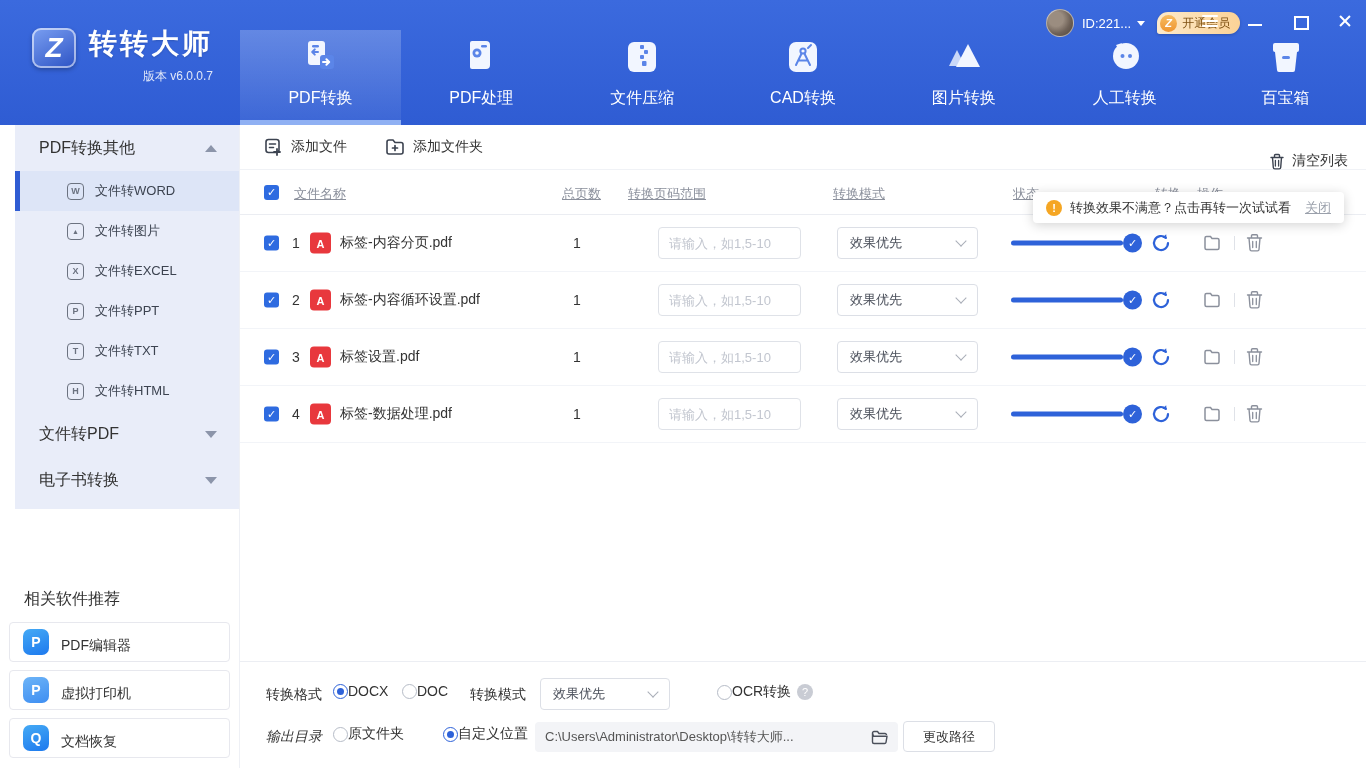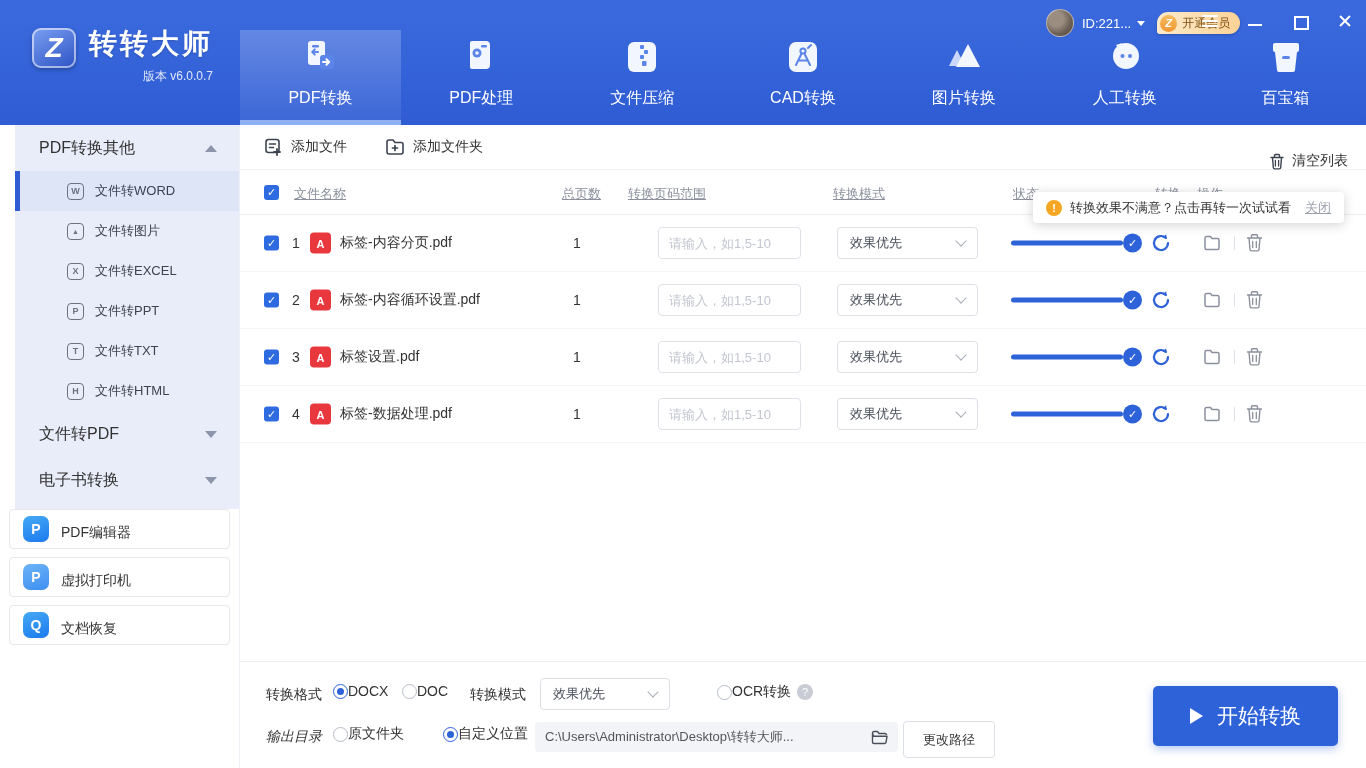--- a/index.html
+++ b/index.html
@@ -121,21 +121,21 @@
   .blabel { font-size:14px; color:#333; }
   .radio-wrap { display:flex; align-items:center; gap:0; cursor:pointer; font-size:14px; color:#333; }
   .radio { width:15px; height:15px; border-radius:50%; border:1px solid #b6bcc7; background:#fff; position:relative; flex:none; }
   .radio.checked { border-color:#2e62d9; }
   .radio.checked::after { content:""; position:absolute; left:3px; top:3px; width:7px; height:7px; border-radius:50%; background:#2e62d9; }
   .help { width:16px; height:16px; border-radius:50%; background:#c9ccd4; color:#fff; font-size:11px;
       display:flex; align-items:center; justify-content:center; margin-left:6px; }
   .path-box { left:295px; top:60px; width:363px; height:30px; background:#f3f4f7; border-radius:4px;
       display:flex; align-items:center; padding:0 10px; }
   .path-input { flex:1; border:none; background:transparent; font-size:13px; color:#555; outline:none; font-family:inherit; }
-  .change-btn { left:663px; top:59px; width:92px; height:37px; border:1px solid #dcdfe6; border-radius:4px;
+  .change-btn { left:663px; top:59px; width:92px; height:31px; border:1px solid #dcdfe6; border-radius:4px;
       background:#fff; font-size:13px; color:#333; display:flex; align-items:center; justify-content:center; cursor:pointer; }
   .start-btn { left:913px; top:24px; width:185px; height:60px; background:#2e62d9; border-radius:5px;
       color:#fff; display:flex; align-items:center; justify-content:center; gap:14px; font-size:21px; cursor:pointer;
       box-shadow:0 3px 8px rgba(46,98,217,.35); }
   .play { width:0; height:0; border-top:8px solid transparent; border-bottom:8px solid transparent; border-left:13px solid #fff; }
 
   svg { display:block; }
 </style>
 </head>
 <body>
@@ -285,20 +285,21 @@
       <div class="group-h">
         <span>文件转PDF</span>
         <span class="caret-dn"></span>
       </div>
       <div class="group-h">
         <span>电子书转换</span>
         <span class="caret-dn"></span>
       </div>
     </div>
 
+    <div class="rec-title">相关软件推荐</div>
     <div class="rec-box">
       <span class="rec-ico">P</span>
       <span class="rec-label">PDF编辑器</span>
     </div>
     <div class="rec-box">
       <span class="rec-ico" style="background:linear-gradient(160deg,#6db4f7,#3e8ef2);">P</span>
       <span class="rec-label">虚拟打印机</span>
     </div>
     <div class="rec-box">
       <span class="rec-ico">Q</span>
@@ -491,20 +492,16 @@
       <div class="abs path-box">
         <input class="path-input" value="C:\Users\Administrator\Desktop\转转大师..." style="">
         <svg width="17" height="15" viewBox="0 0 17 15">
           <path d="M1.5 3 a1.5 1.5 0 0 1 1.5 -1.5 h3.5 l1.5 2 h6 a1.5 1.5 0 0 1 1.5 1.5 M1.5 3 v9 a1.5 1.5 0 0 0 1.5 1.5 h10.5 a1.5 1.5 0 0 0 1.5 -1.2 l1 -6 h-13.5 z" fill="none" stroke="#4a4f5a" stroke-width="1.4" stroke-linejoin="round"></path>
         </svg>
       </div>
       <div class="abs change-btn">
         <span>更改路径</span>
       </div>
 
-      <div class="abs start-btn">
-        <span class="play"></span>
-        <span>开始转换</span>
-      </div>
     </div>
   </div>
 
 </div>
 
 </body></html>

